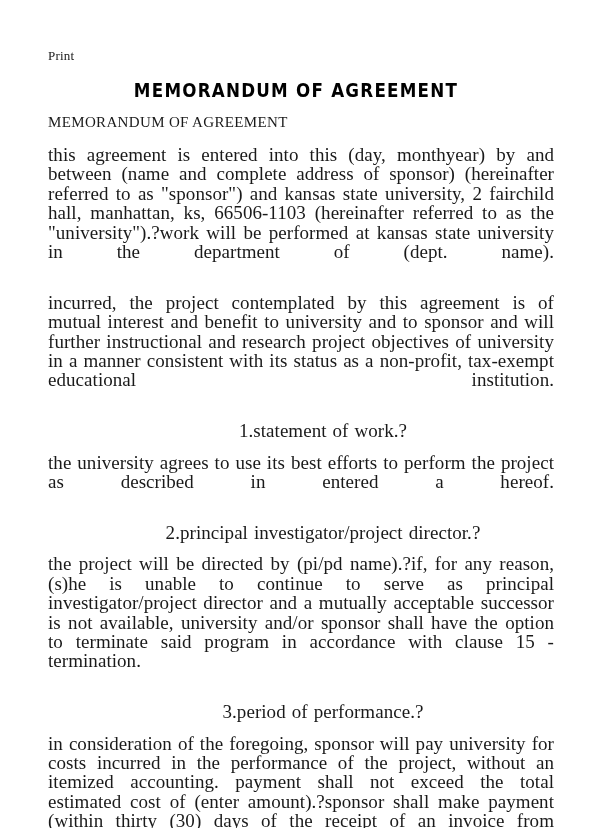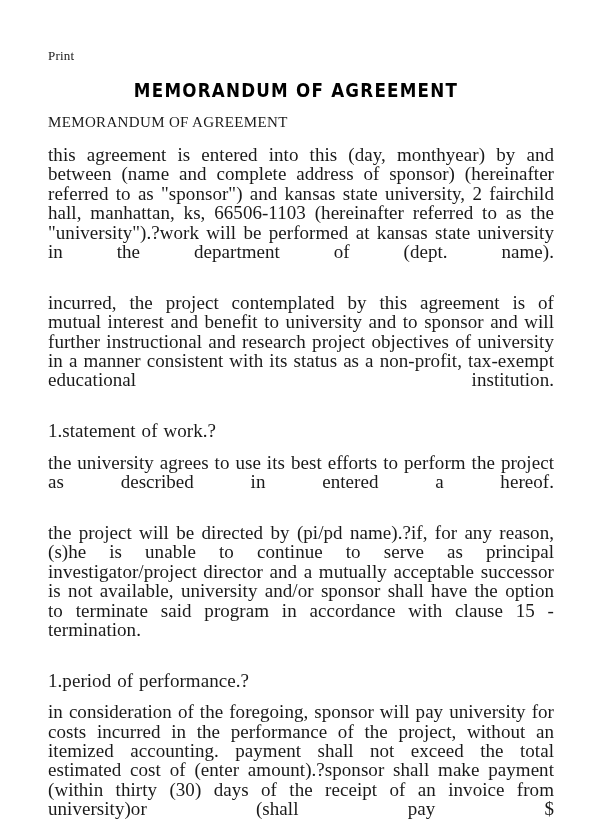--- a/index.html
+++ b/index.html
@@ -66,22 +66,23 @@
     margin: 0 0 12px 0;
     font-size: 19px;
     line-height: 19.4px;
     text-align: justify;
     text-justify: inter-word;
     color: #1a1a1a;
     word-spacing: 0.9px;
     letter-spacing: 0.05px;
   }
   p.para.heading-item {
-    text-align: left;
+    text-align: center;
     word-spacing: 1.2px;
+    margin-left: 44px;
   }
   
   p.para.just::after {
     content: "";
     display: inline-block;
     width: 100%;
     height: 0;
   }
 </style>
 </head>
@@ -99,23 +100,24 @@
 
     <p class="para just">this agreement is entered into this (day, monthyear) by and between (name and complete address of sponsor) (hereinafter referred to as "sponsor") and kansas state university, 2 fairchild hall, manhattan, ks, 66506-1103 (hereinafter referred to as the "university").?work will be performed at kansas state university in the department of (dept. name).</p>
 
     <p class="para just">incurred, the project contemplated by this agreement is of mutual interest and benefit to university and to sponsor and will further instructional and research project objectives of university in a manner consistent with its status as a non-profit, tax-exempt educational institution.</p>
 
 
     <p class="para heading-item">1.statement of work.?</p>
 
     <p class="para just">the university agrees to use its best efforts to perform the project as described in entered a hereof.</p>
 
+    <p class="para heading-item">2.principal investigator/project director.?</p>
 
     <p class="para just">the project will be directed by (pi/pd name).?if, for any reason, (s)he is unable to continue to serve as principal investigator/project director and a mutually acceptable successor is not available, university and/or sponsor shall have the option to terminate said program in accordance with clause 15 - termination.</p>
 
-    <p class="para heading-item">1.period of performance.?</p>
+    <p class="para heading-item">3.period of performance.?</p>
 
 
 
     <p class="para just"><span>in consideration of the foregoing, sponsor will pay university for costs incurred in the performance of the project, without an itemized accounting. payment shall not exceed the total estimated cost of (enter amount).?sponsor shall make payment (within thirty (30) days of the receipt of an invoice from university)or (shall pay $</span></p>
 
   </div>
 </div>
 
 </body></html>

